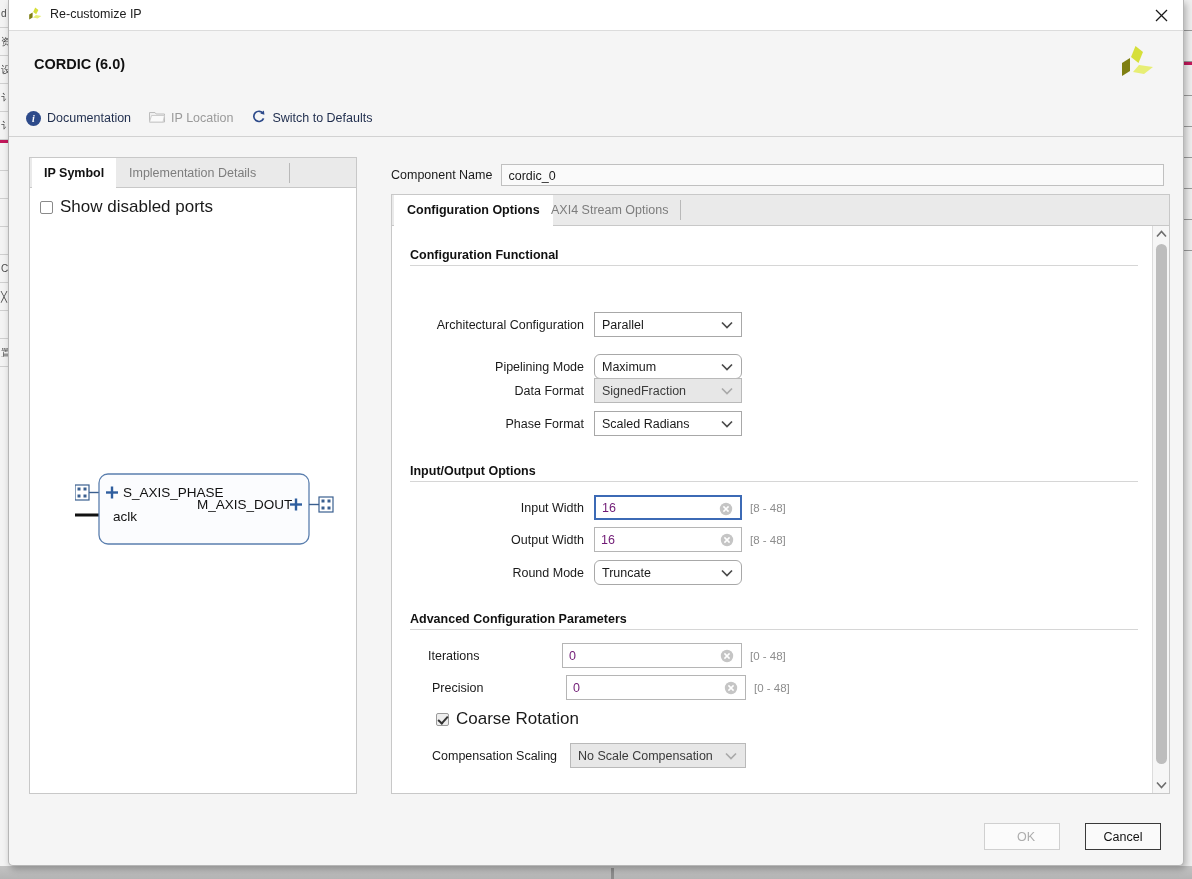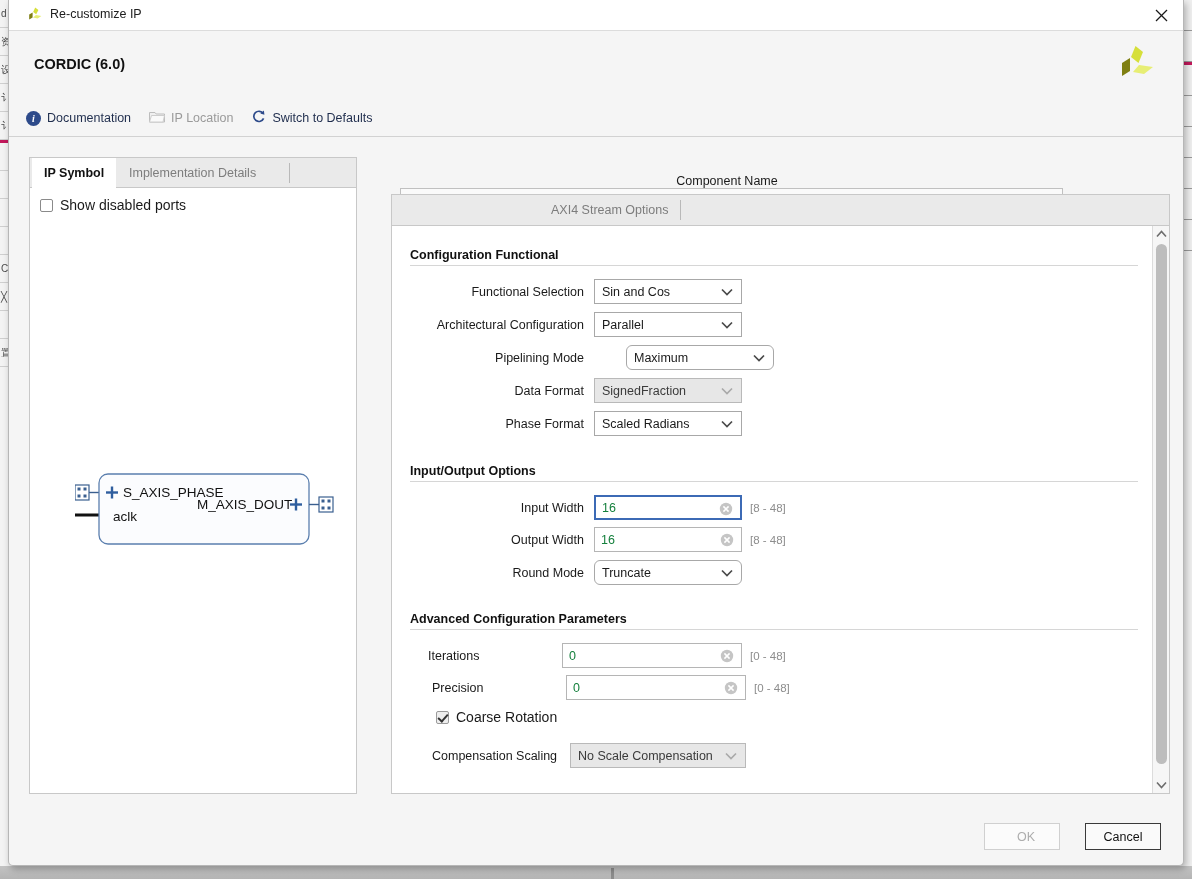--- a/index.html
+++ b/index.html
@@ -128,28 +128,28 @@
   .chkbox {
     width: 13px; height: 13px; border: 1px solid #8a8a8a; background: #fff;
     box-sizing: border-box; border-radius: 2px; position: relative;
   }
   .chkbox.checked::after {
     content: ""; position: absolute; left: 3px; top: 0px;
     width: 4px; height: 8px; border: solid #333; border-width: 0 2px 2px 0;
     transform: rotate(42deg);
   }
   .chkbox.gray { background: #eeeeee; border-color: #9b9b9b; }
-  .chk-label { margin-left: 7px; font-size: 14px; color: #1a1a1a; }
+  .chk-label { margin-left: 7px; font-size: 17px; color: #1a1a1a; }
 
   
   .ipsym { position: absolute; left: 45px; top: 312px; width: 275px; height: 90px; }
 
   
   .right-panel { position: absolute; left: 382px; top: 160px; width: 782px; height: 634px; }
-  .compname-row { position: absolute; left: 0; top: 14px; height: 24px; display: flex; align-items: center; flex-direction: column; }
+  .compname-row { position: absolute; left: 0; top: 3px; height: 24px; display: flex; align-items: center; }
   .compname-label { font-size: 12.5px; color: #1a1a1a; }
   .compname-input {
     margin-left: 9px; width: 663px; height: 22px; line-height: 22px;
     background: #fafafa; border: 1px solid #c0c0c0; box-sizing: border-box;
     font-size: 12.5px; padding-left: 6px; color: #1a1a1a;
     font-family: "Liberation Sans", sans-serif;
   }
 
   .cfgbox {
     position: absolute; left: 0; top: 34px; width: 779px; height: 600px;
@@ -202,21 +202,21 @@
   .sel.disabled { background: #e7e7e7; border-color: #b9b9b9; }
   .sel-text { font-size: 12.5px; color: #1a1a1a; padding-left: 7px; white-space: nowrap; }
   .sel.disabled .sel-text { color: #3b3b3b; }
   .sel-arrow { position: absolute; right: 8px; top: 6px; }
 
   .txt {
     position: relative; height: 25px; border: 1px solid #b5b5b5; background: #fff;
     box-sizing: border-box; display: flex; align-items: center;
   }
   .txt.focused { border: 2px solid #3c6ab5; }
-  .txt-val { font-size: 12.5px; color: #15803d; padding-left: 6px; }
+  .txt-val { font-size: 12.5px; color: #701a75; padding-left: 6px; }
   .clear-icon { position: absolute; right: 7px; top: 5px; width: 14px; height: 14px; cursor: default; }
   .range { font-size: 11.5px; color: #8d8d8d; margin-left: 8px; white-space: nowrap; }
 
   
   .btn {
     position: absolute; height: 27px; box-sizing: border-box;
     display: flex; align-items: center; justify-content: center;
     font-size: 12.5px; background: #fafafa; cursor: default;
   }
   .btn.ok { border: 1px solid #d0d0d0; color: #adadad; background: #fbfbfb; padding-left: 8px; }
@@ -371,58 +371,50 @@
 
     <div class="right-panel">
 
       <div class="compname-row">
         <span class="compname-label">Component Name</span>
         <div class="compname-input">cordic_0</div>
       </div>
 
       <div class="cfgbox">
         <div class="cfg-tabstrip">
+          <div class="cfg-tab active" style="left:2px;">
+            <span>Configuration Options</span>
+          </div>
           <div class="cfg-tab inactive" style="left:146px;">
             <span>AXI4 Stream Options</span>
           </div>
           <div class="tab-sep" style="left:288px;"></div>
         </div>
 
         <div class="cfg-body">
 
           <div class="sect" style="top:22px;">
             <div class="sect-title">Configuration Functional</div>
             <div class="sect-rule"></div>
           </div>
 
-          <div class="frow" style="left:40px; top:53px;">
-            <span class="flabel" style="width:152px;">Functional Selection</span>
-            <div class="sel" style="width:148px; margin-left:10px;">
-              <span class="sel-text">Sin and Cos</span>
-              <span class="sel-arrow">
-                <svg width="12" height="9" viewBox="0 0 12 9">
-                    <polyline points="1,1.5 6,6.5 11,1.5" fill="none" stroke="#4a4a4a" stroke-width="1.7"></polyline>
-                  </svg>
-              </span>
-            </div>
-          </div>
 
           <div class="frow" style="left:40px; top:86px;">
             <span class="flabel" style="width:152px;">Architectural Configuration</span>
             <div class="sel" style="width:148px; margin-left:10px;">
               <span class="sel-text">Parallel</span>
               <span class="sel-arrow">
                 <svg width="12" height="9" viewBox="0 0 12 9">
                     <polyline points="1,1.5 6,6.5 11,1.5" fill="none" stroke="#4a4a4a" stroke-width="1.7"></polyline>
                   </svg>
               </span>
             </div>
           </div>
 
-          <div class="frow" style="left:40px; top:119px;gap:32px;">
+          <div class="frow" style="left:40px; top:128px;">
             <span class="flabel" style="width:152px;">Pipelining Mode</span>
             <div class="sel" style="width:148px; margin-left:10px;border-radius:6px;">
               <span class="sel-text">Maximum</span>
               <span class="sel-arrow">
                 <svg width="12" height="9" viewBox="0 0 12 9">
                     <polyline points="1,1.5 6,6.5 11,1.5" fill="none" stroke="#4a4a4a" stroke-width="1.7"></polyline>
                   </svg>
               </span>
             </div>
           </div>

